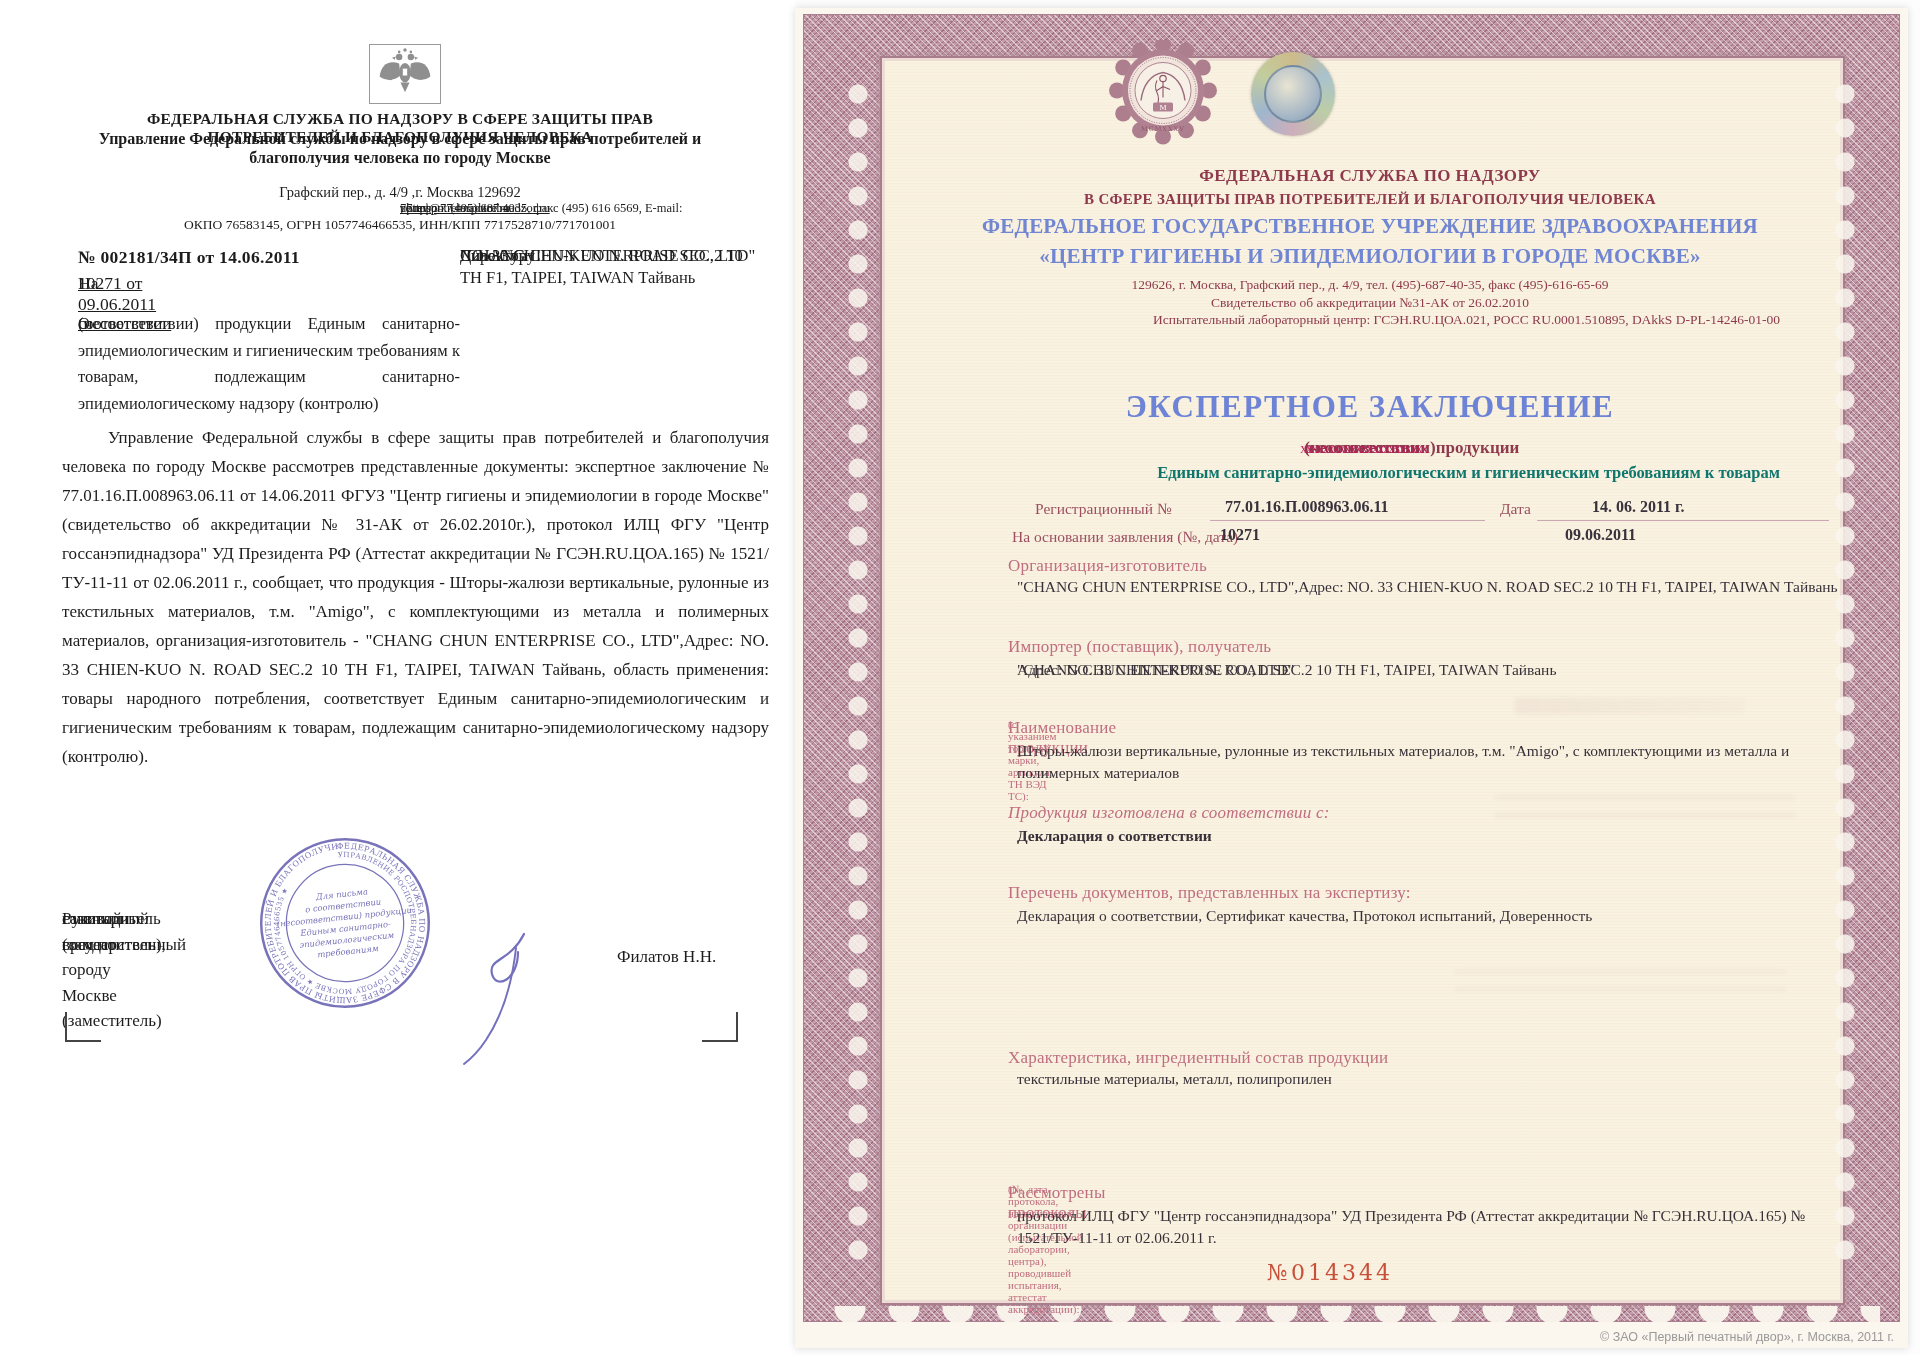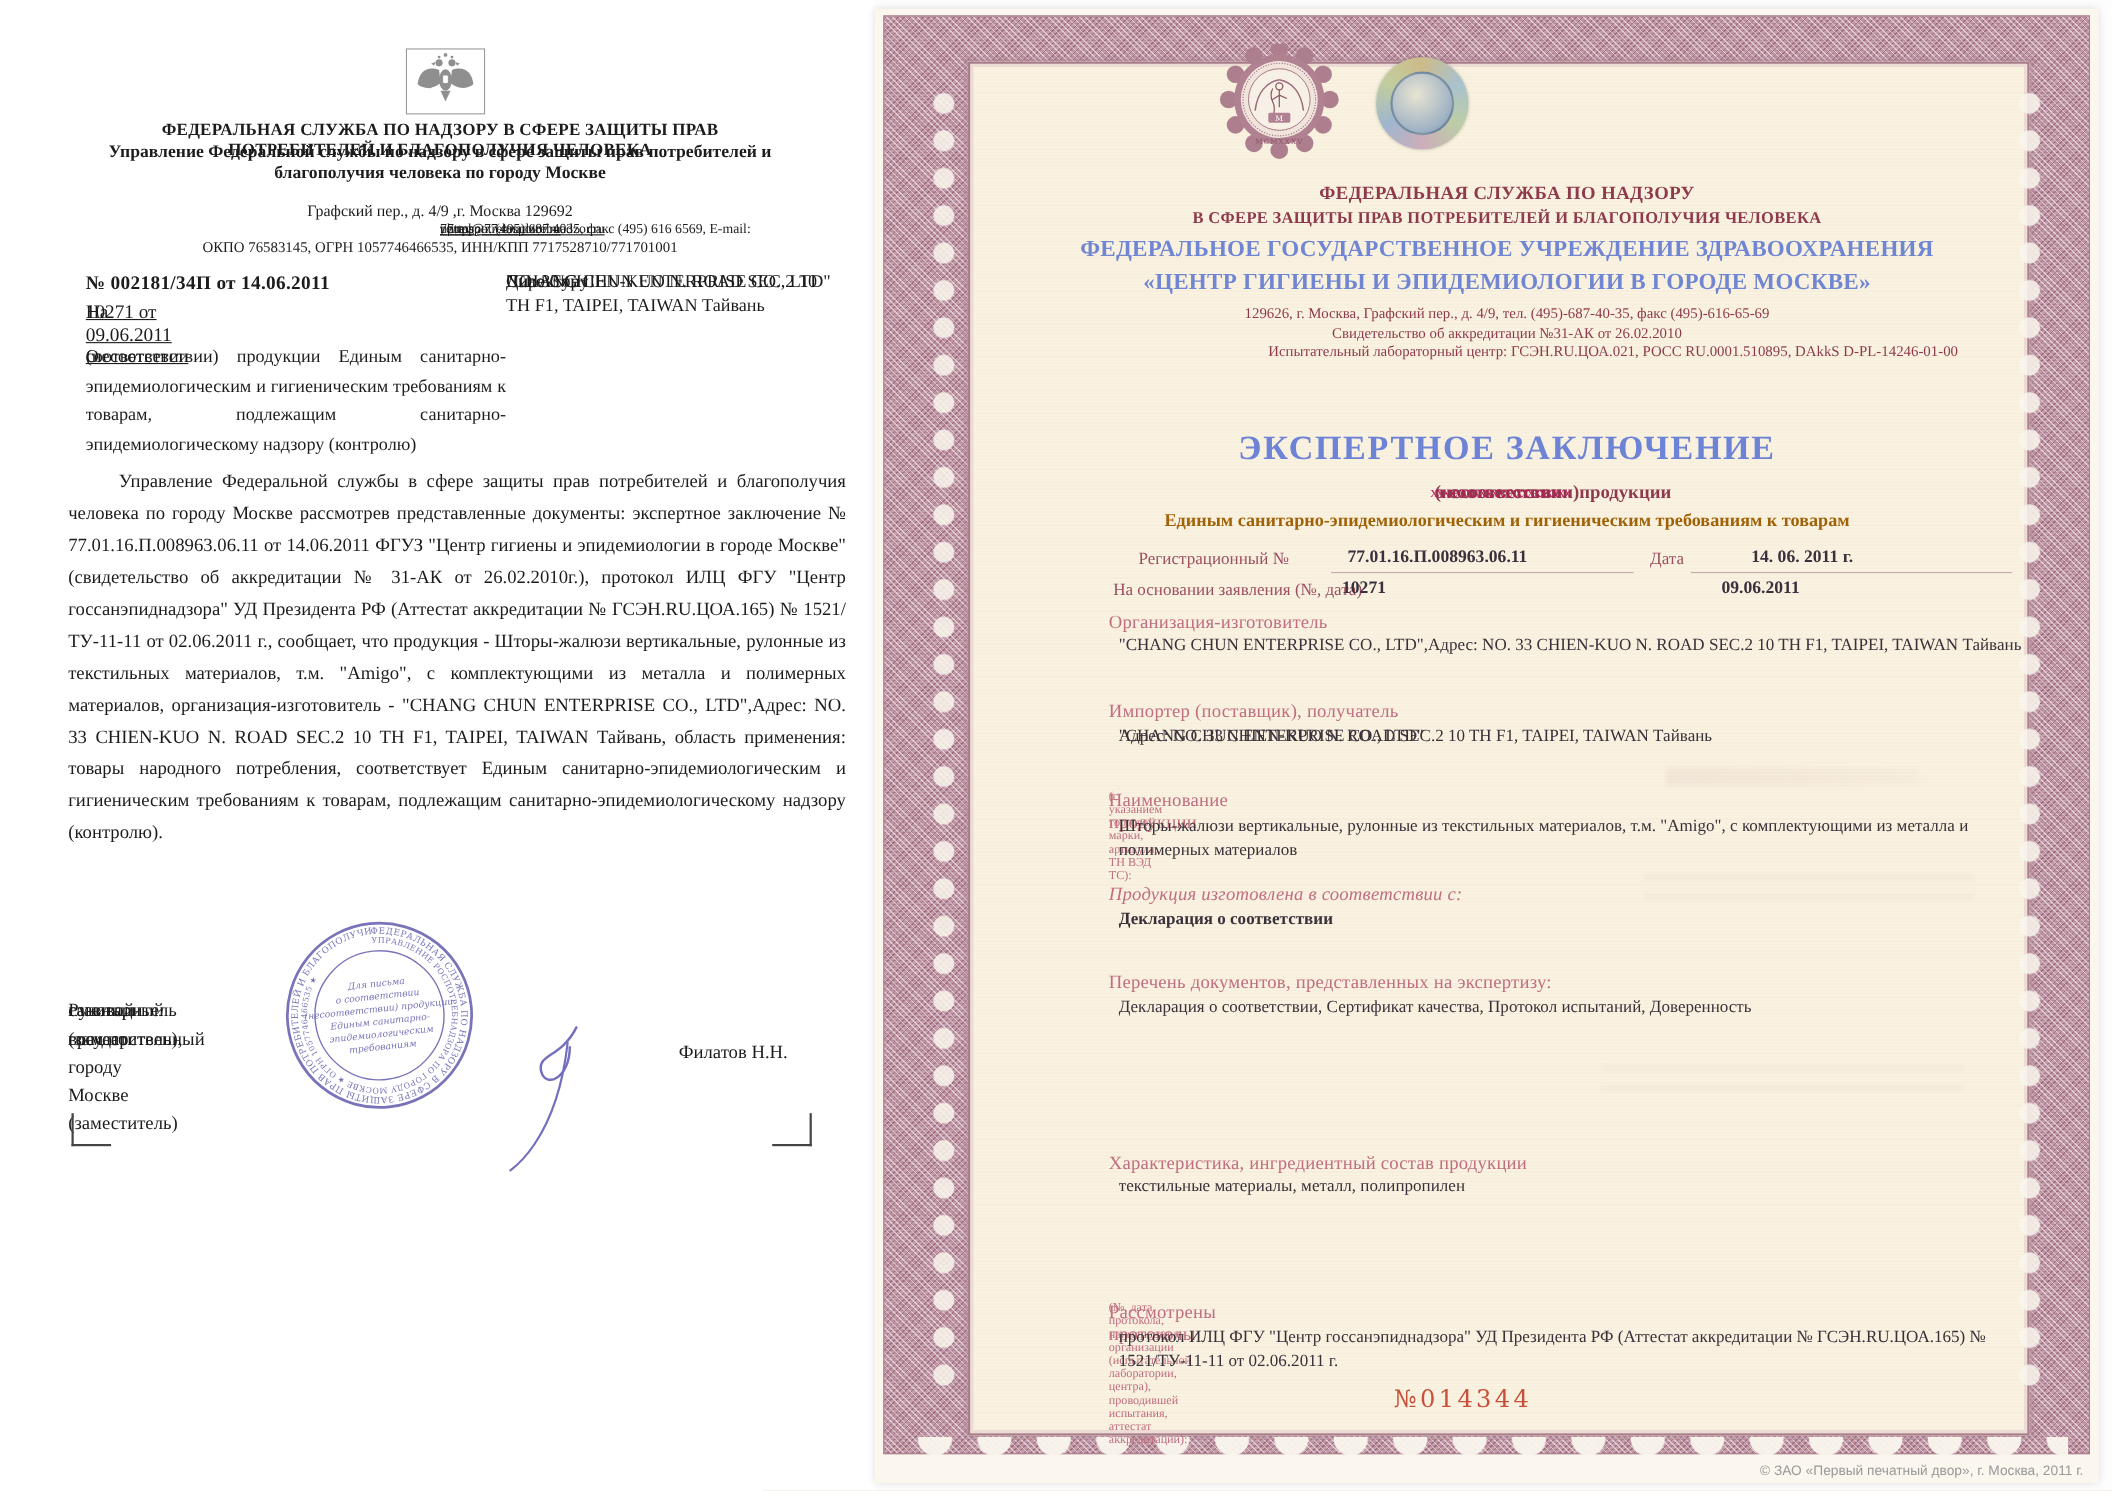--- a/index.html
+++ b/index.html
@@ -58,21 +58,21 @@
   .cc{left:165px;width:820px;text-align:center;}
   .c-svc1{top:158px;font-size:17px;font-weight:700;color:#8e3a4c;letter-spacing:.4px;}
   .c-svc2{top:183px;font-size:15px;font-weight:700;color:#8e3a4c;letter-spacing:.3px;}
   .c-org1{top:206px;font-size:21px;font-weight:700;color:#7186d3;letter-spacing:.2px;}
   .c-org2{top:236px;font-size:21px;font-weight:700;color:#7186d3;letter-spacing:.2px;}
   .c-contact{top:269px;font-size:13.5px;color:#8e3a4c;}
   .c-accr{top:287px;font-size:13.5px;color:#8e3a4c;}
   .c-lab{top:304px;font-size:13.5px;color:#8e3a4c;text-align:right;}
   .c-title{top:381px;font-size:31px;font-weight:700;color:#6d83d6;letter-spacing:1.5px;}
   .c-sub1{top:430px;font-size:17px;font-weight:700;color:#8e3a4c;}
-  .c-sub2{top:455px;font-size:16.5px;font-weight:700;color:#a16207;}
+  .c-sub2{top:455px;font-size:16.5px;font-weight:700;color:#0f766e;text-align:right;}
   .struck{position:relative;display:inline-block;}
   .struck .base{position:static;}
   .xxx{position:absolute;left:-4px;top:3px;color:#be185d;letter-spacing:-1.5px;font-weight:400;
        font-size:14px;white-space:nowrap;opacity:.95;}
   .r-lbl{color:#9c4f60;font-size:15.5px;}
   .r-val{font-weight:700;font-size:16px;color:#39323c;}
   .lbl-reg{left:240px;top:492px;}   .val-reg{left:430px;top:490px;}
   .lbl-date{left:705px;top:492px;}  .val-date{left:797px;top:490px;}
   .lbl-basis{left:217px;top:520px;} .val-basis{left:425px;top:518px;} .val-bdate{left:770px;top:518px;}
   .uline{height:1px;background:#c9a8b2;}

